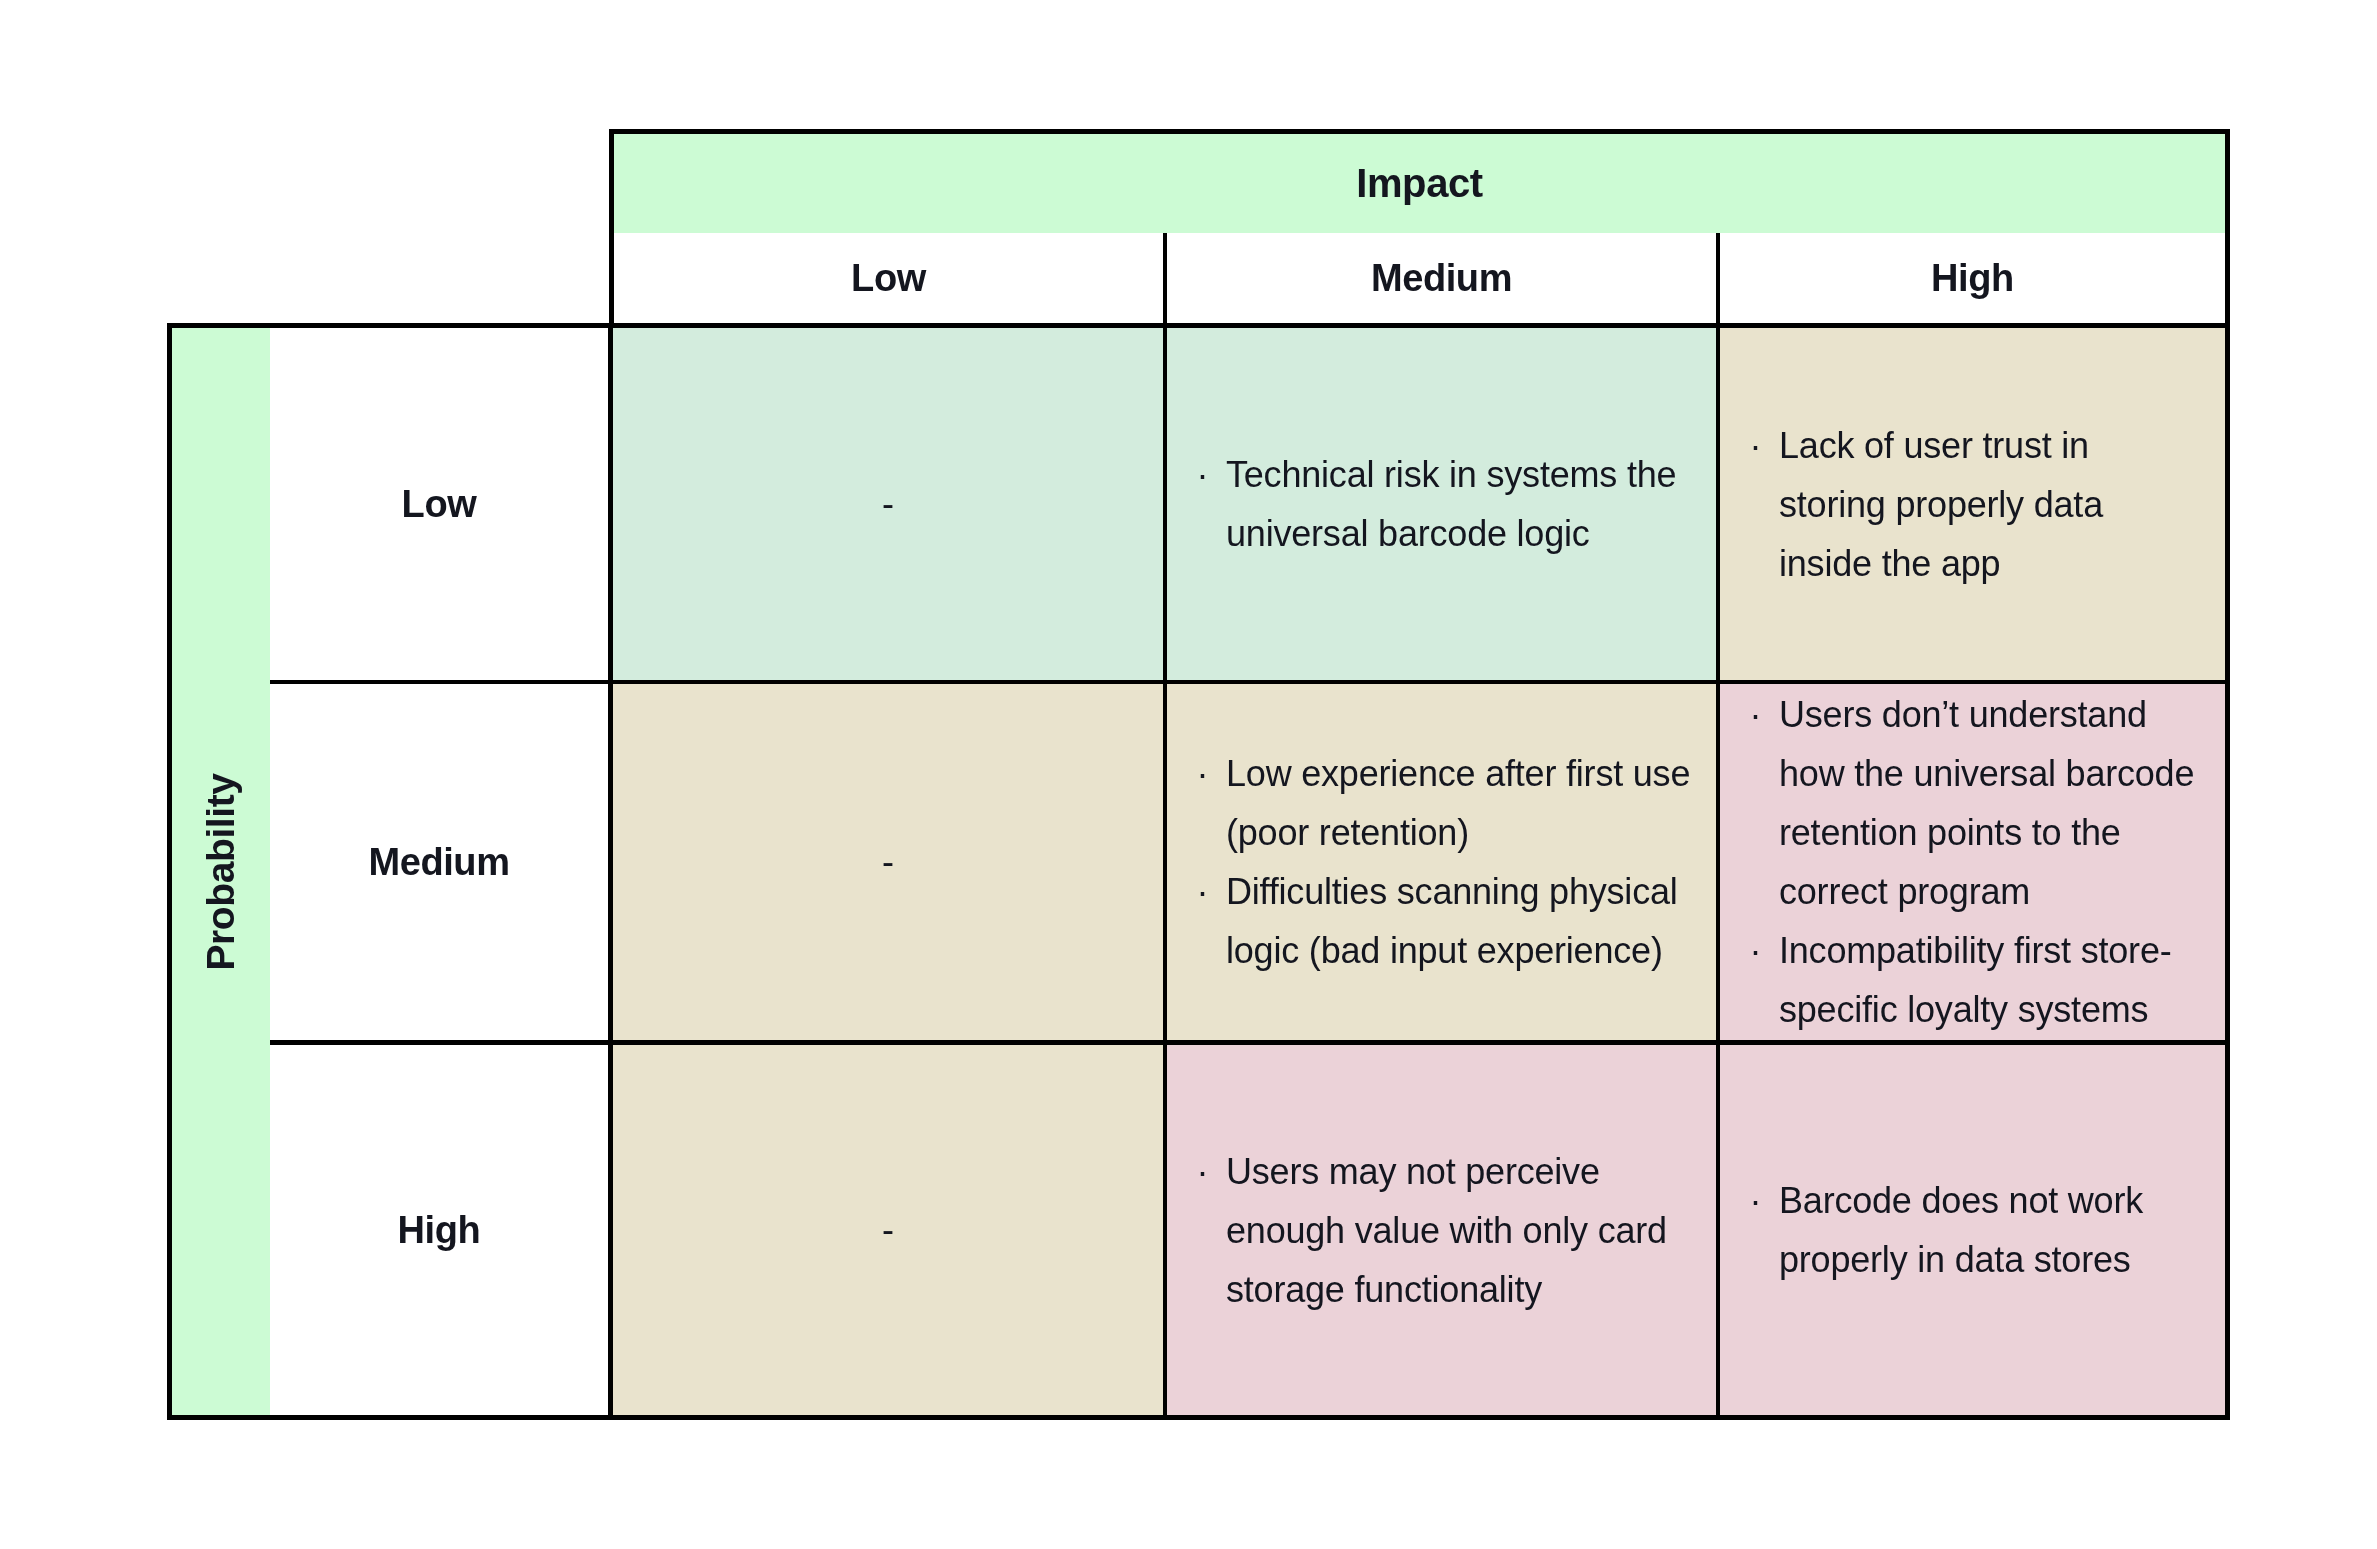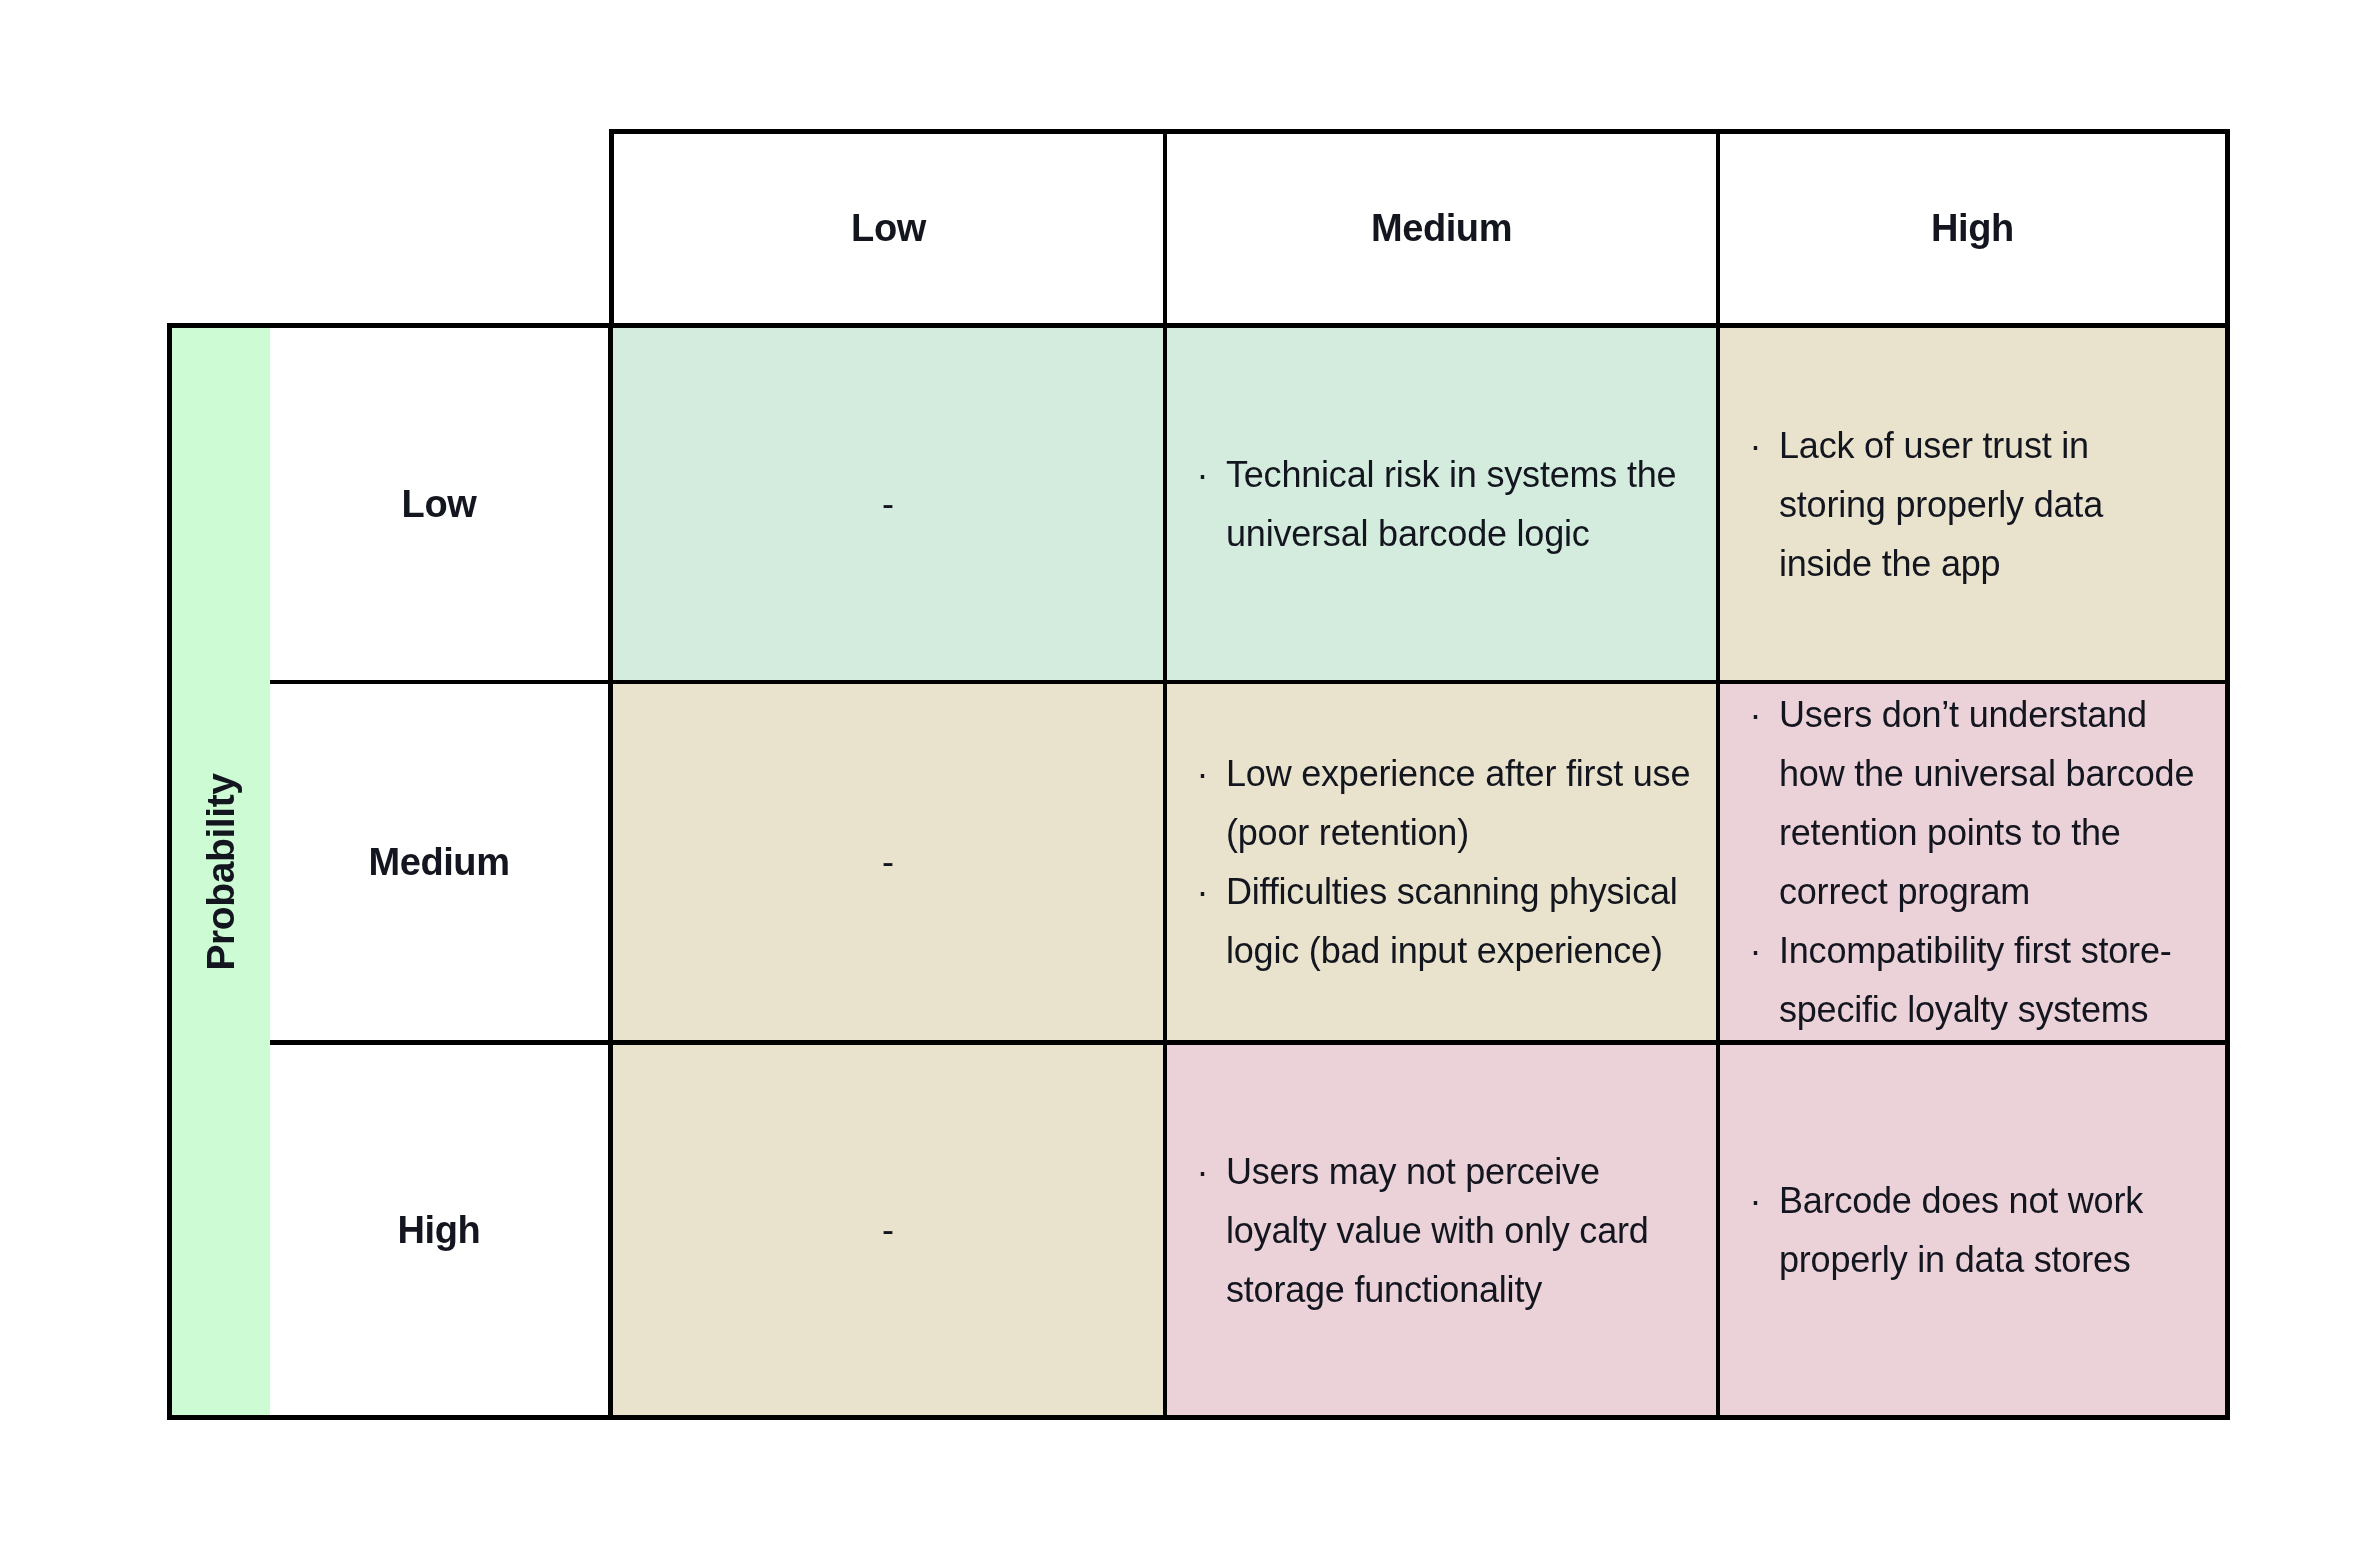--- a/index.html
+++ b/index.html
@@ -138,20 +138,21 @@
     font-size: 36px;
     line-height: 36px;
   }
 </style>
 </head>
 <body>
 
 <div class="stage">
 
   <div class="impact-block">
+    <div class="impact-title">Impact</div>
     <div class="impact-cols">
       <div class="impact-col low">Low</div>
       <div class="impact-col med">Medium</div>
       <div class="impact-col high">High</div>
     </div>
   </div>
 
   <div class="matrix-body">
 
     <div class="prob-strip">
@@ -206,21 +207,21 @@
       </div>
     </div>
 
     <div class="cell dash-cell col3 row3 bg-tan">
       <span class="dash-glyph">-</span>
     </div>
 
     <div class="cell col4 row3 bg-pink">
       <div class="bullet-item">
         <span class="bullet-dot">·</span>
-        <span class="bullet-text">Users may not perceive loyalty value with only card storage functionality</span>
+        <span class="bullet-text">Users may not perceive enough value with only card storage functionality</span>
       </div>
     </div>
 
     <div class="cell col5 row3 bg-pink">
       <div class="bullet-item">
         <span class="bullet-dot">·</span>
         <span class="bullet-text">Barcode does not work properly in data stores</span>
       </div>
     </div>
 

